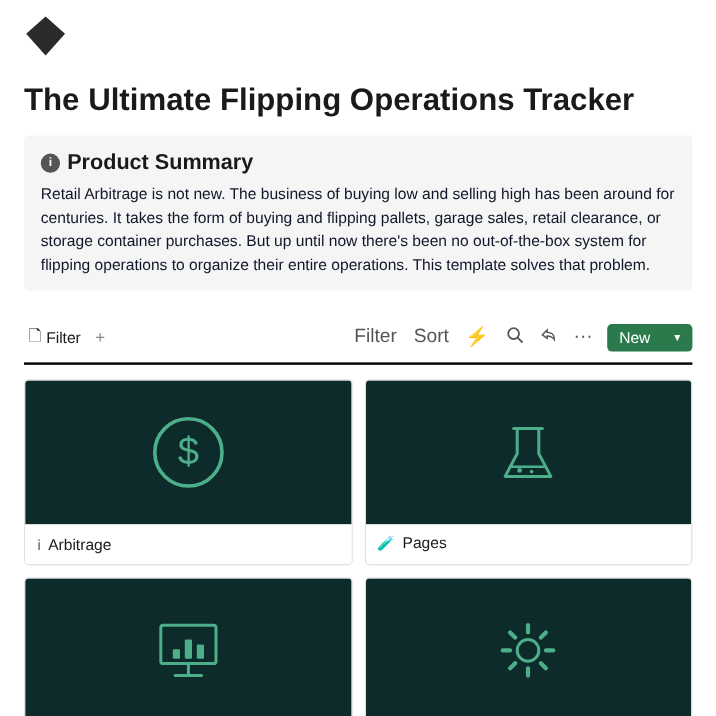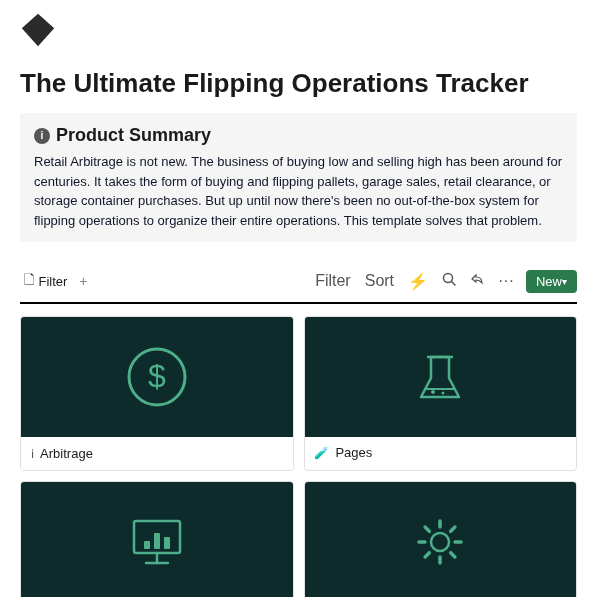--- a/index.html
+++ b/index.html
@@ -116,21 +116,21 @@
       background: #2b7a4b;
       color: white;
       border: none;
       border-radius: 4px;
       font-size: 13px;
       font-weight: 500;
       padding: 4px 10px;
       cursor: pointer;
       display: flex;
       align-items: center;
-      gap: 0;
+      gap: 20px;
     }
     .new-btn-arrow {
       font-size: 10px;
     }
     .grid {
       display: grid;
       grid-template-columns: 1fr 1fr;
       gap: 10px;
     }
     .grid-card {

